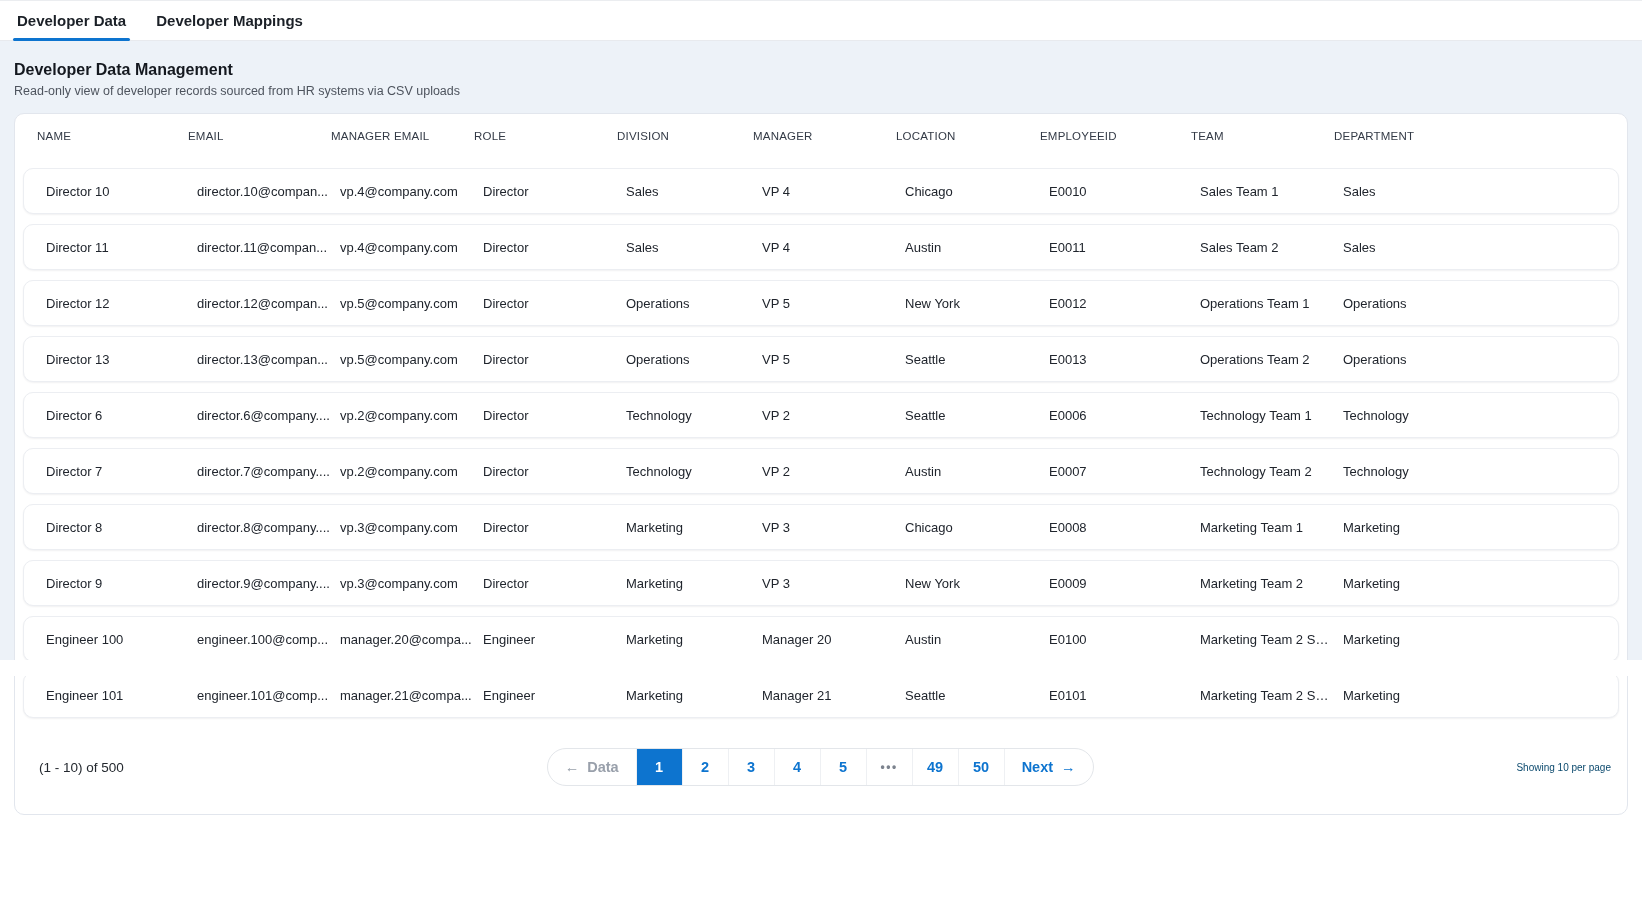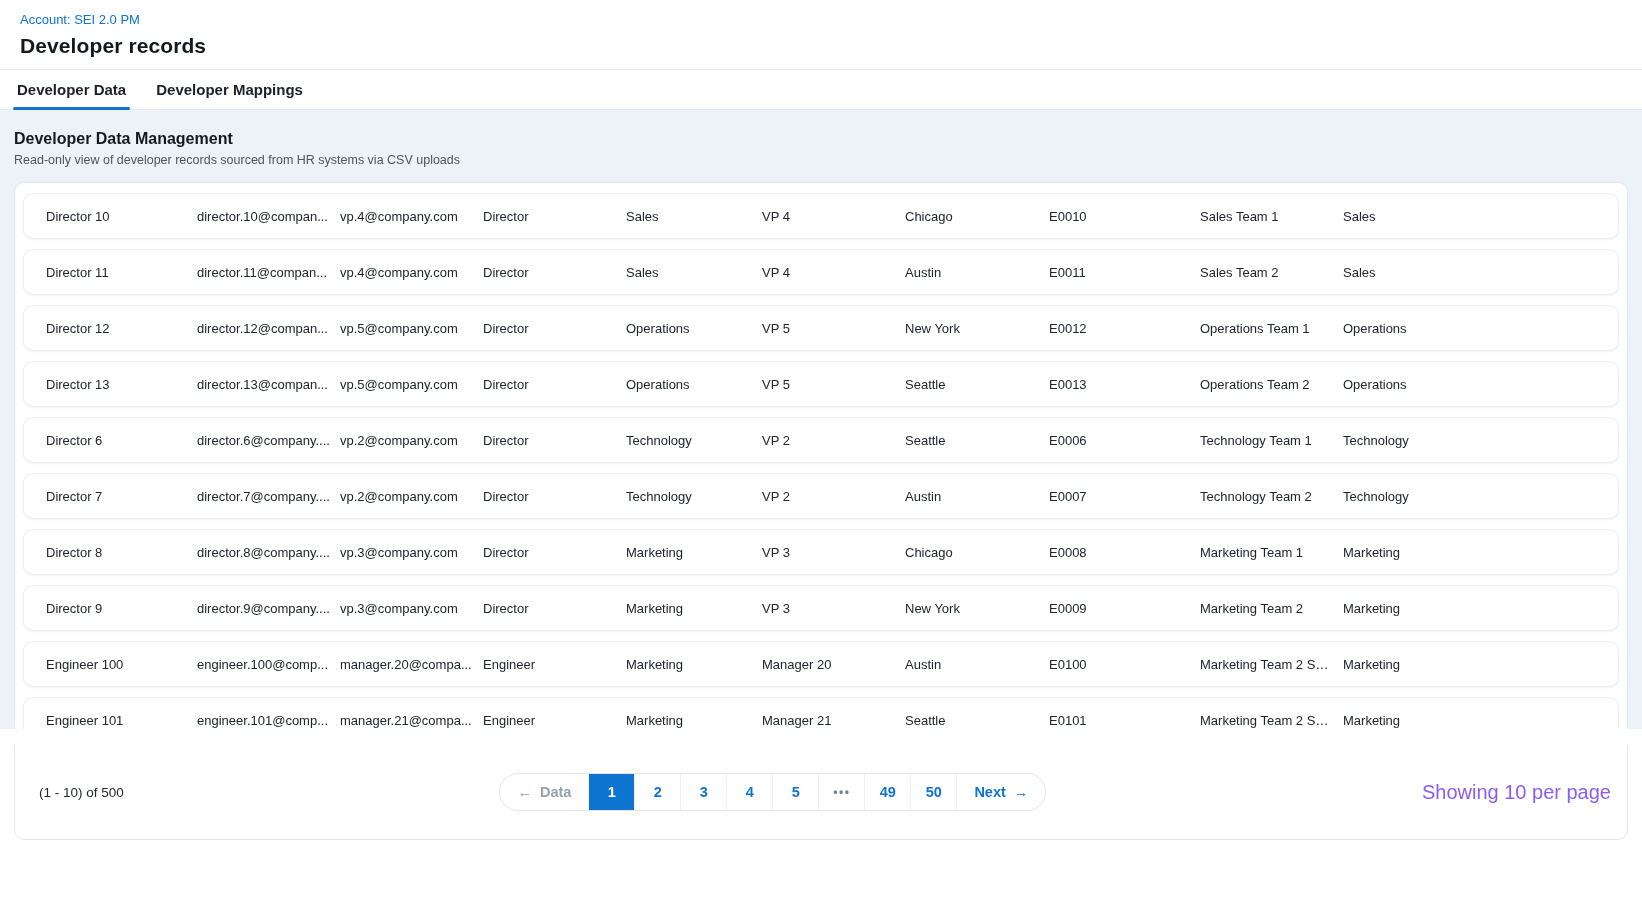--- a/index.html
+++ b/index.html
@@ -33,59 +33,67 @@
   .thead { height:44px; align-items:center; padding:0 16px 0 22px; font-size:11.5px; font-weight:500; color:#333a46; letter-spacing:.2px; }
   .th { white-space:nowrap; overflow:hidden; }
   .tbody { padding:0 8px; }
   .row { height:46px; margin-bottom:8px; border:1px solid #eceef2; border-radius:10px; background:#fff;
          box-shadow:0 1px 2px rgba(20,24,34,.06); padding:0 14px 0 22px; align-items:center;
          font-size:13px; color:#20252d;margin-top:10px; }
   .td { white-space:nowrap; overflow:hidden; text-overflow:ellipsis; padding-right:10px; }
   
   .tfoot { display:flex; align-items:center; justify-content:space-between; height:88px; padding:0 16px 6px 24px; }
   .range-text { font-size:13.5px; font-weight:500; color:#24292f; }
-  .per-page-text { font-size:20px; color:#8b5cf6; }
+  .per-page-text { font-size:10px; color:#0c4a6e; }
   .pager { display:flex; align-items:stretch; height:38px; border:1px solid #e3e6ea; border-radius:20px; overflow:hidden; background:#fff; }
   .page-item { display:flex; align-items:center; justify-content:center; min-width:46px; font-size:14.5px; font-weight:600; color:var(--accent); border-left:1px solid #eef0f3; cursor:pointer; user-select:none; }
   .page-item:first-child { border-left:none; }
   .page-prev { color:#99a0ab; padding:0 17px; gap:8px; }
   .page-next { padding:0 17px; gap:8px; }
   .page-item.active { background:var(--accent); color:#fff; }
   .page-dots { color:#7c838e; font-size:12px; letter-spacing:1.5px; cursor:default; }
   .bottom-strip { height:16px; background:#fff; }
 </style>
 </head>
 <body style="--accent: #0d74cf; --content-bg: #edf2f8;">
 
 <div>
 
-  <header class="page-header">
-    <a class="account-link">Account: SEI 2.0 PM</a>
-    <h1 class="page-title">Developer records</h1>
-  </header>
 
   <nav class="tabs">
     <div class="tab active">
       <span>Developer Data</span>
     </div>
     <div class="tab">
       <span>Developer Mappings</span>
     </div>
   </nav>
 
   <main class="content">
 
     <div class="section-header">
       <div>
         <h2 class="section-title">Developer Data Management</h2>
         <p class="section-subtitle">Read-only view of developer records sourced from HR systems via CSV uploads</p>
       </div>
     </div>
 
     <div class="table-card">
+      <div class="thead grid-cols" id="thead">
+          <div class="th">NAME</div>
+          <div class="th">EMAIL</div>
+          <div class="th">MANAGER EMAIL</div>
+          <div class="th">ROLE</div>
+          <div class="th">DIVISION</div>
+          <div class="th">MANAGER</div>
+          <div class="th">LOCATION</div>
+          <div class="th">EMPLOYEEID</div>
+          <div class="th">TEAM</div>
+          <div class="th">DEPARTMENT</div>
+        </div>
       <div class="tbody" id="tbody">
           <div class="row grid-cols">
             <div class="td">Director 10</div>
             <div class="td">director.10@compan...</div>
             <div class="td">vp.4@company.com</div>
             <div class="td">Director</div>
             <div class="td">Sales</div>
             <div class="td">VP 4</div>
             <div class="td">Chicago</div>
             <div class="td">E0010</div>

